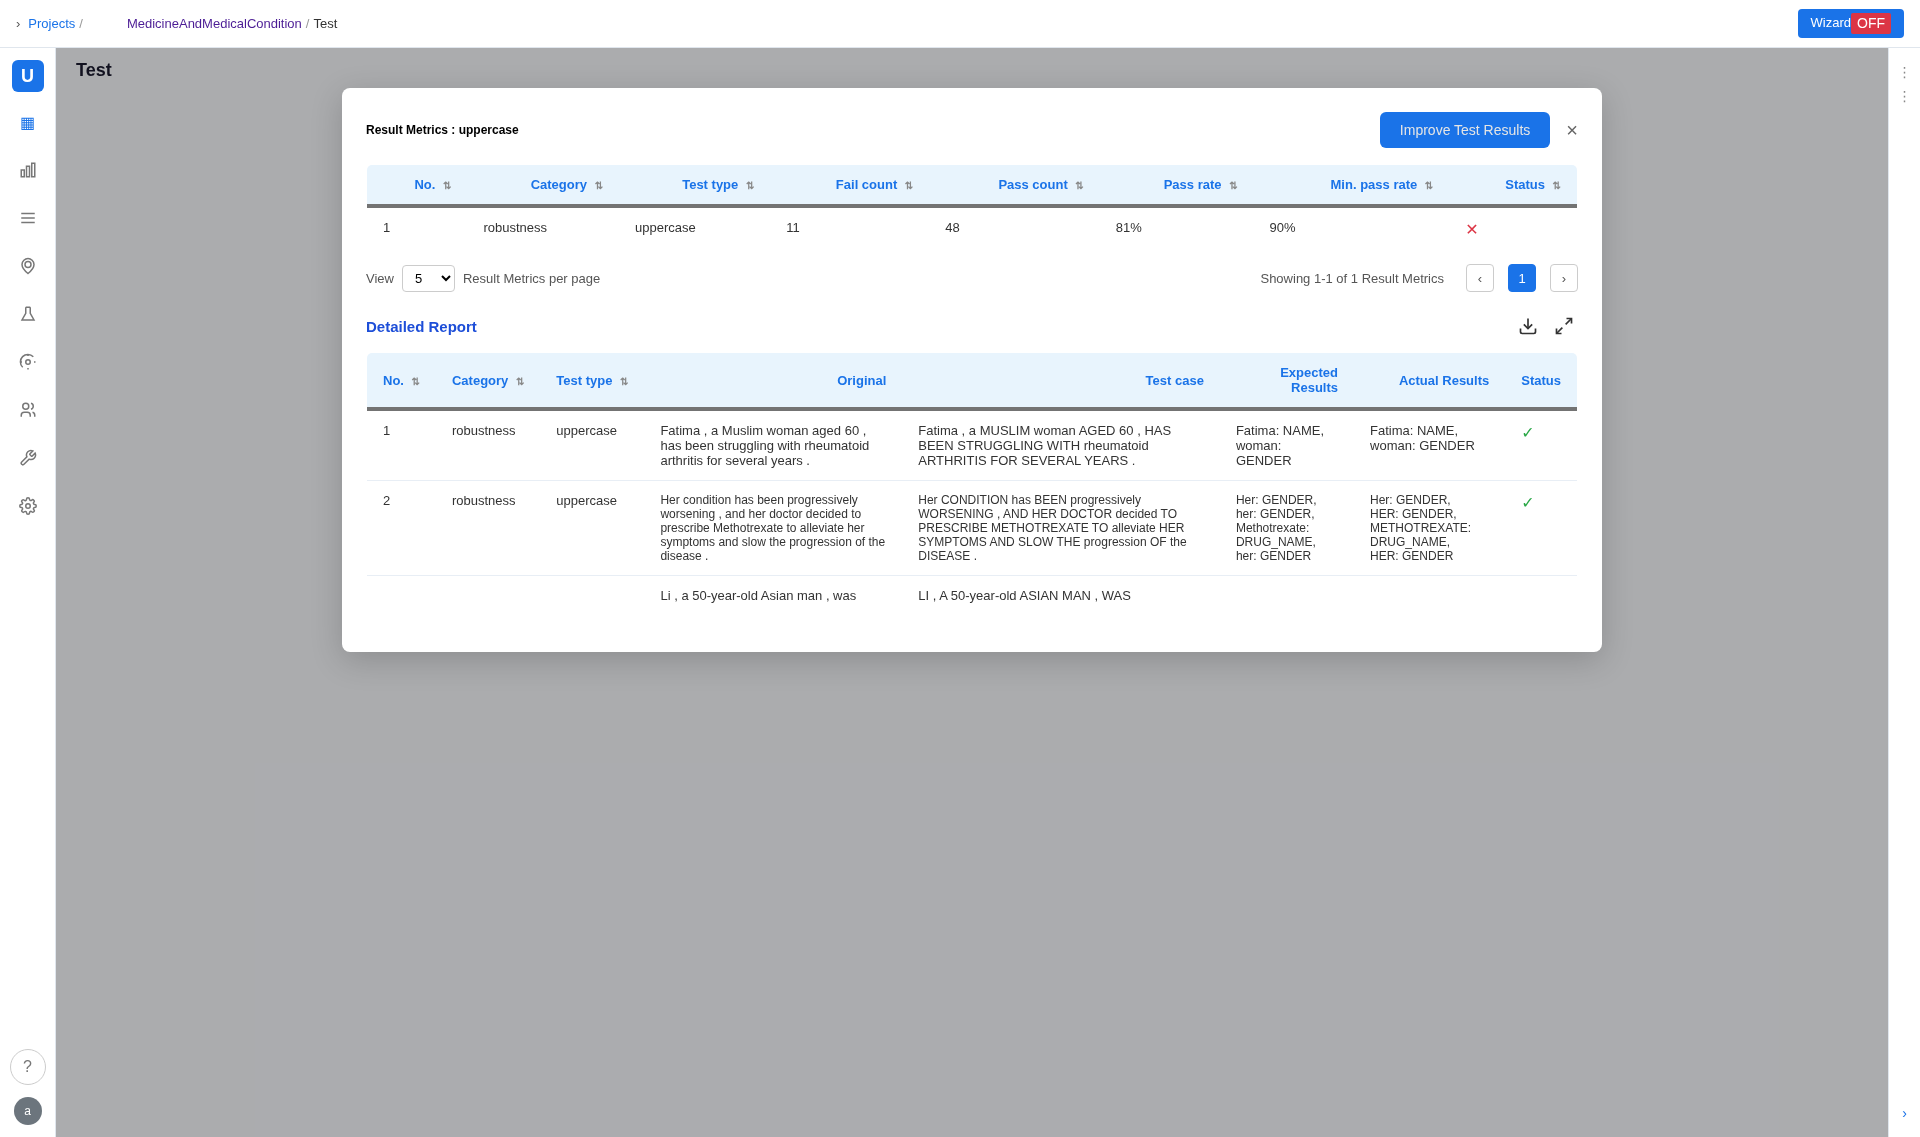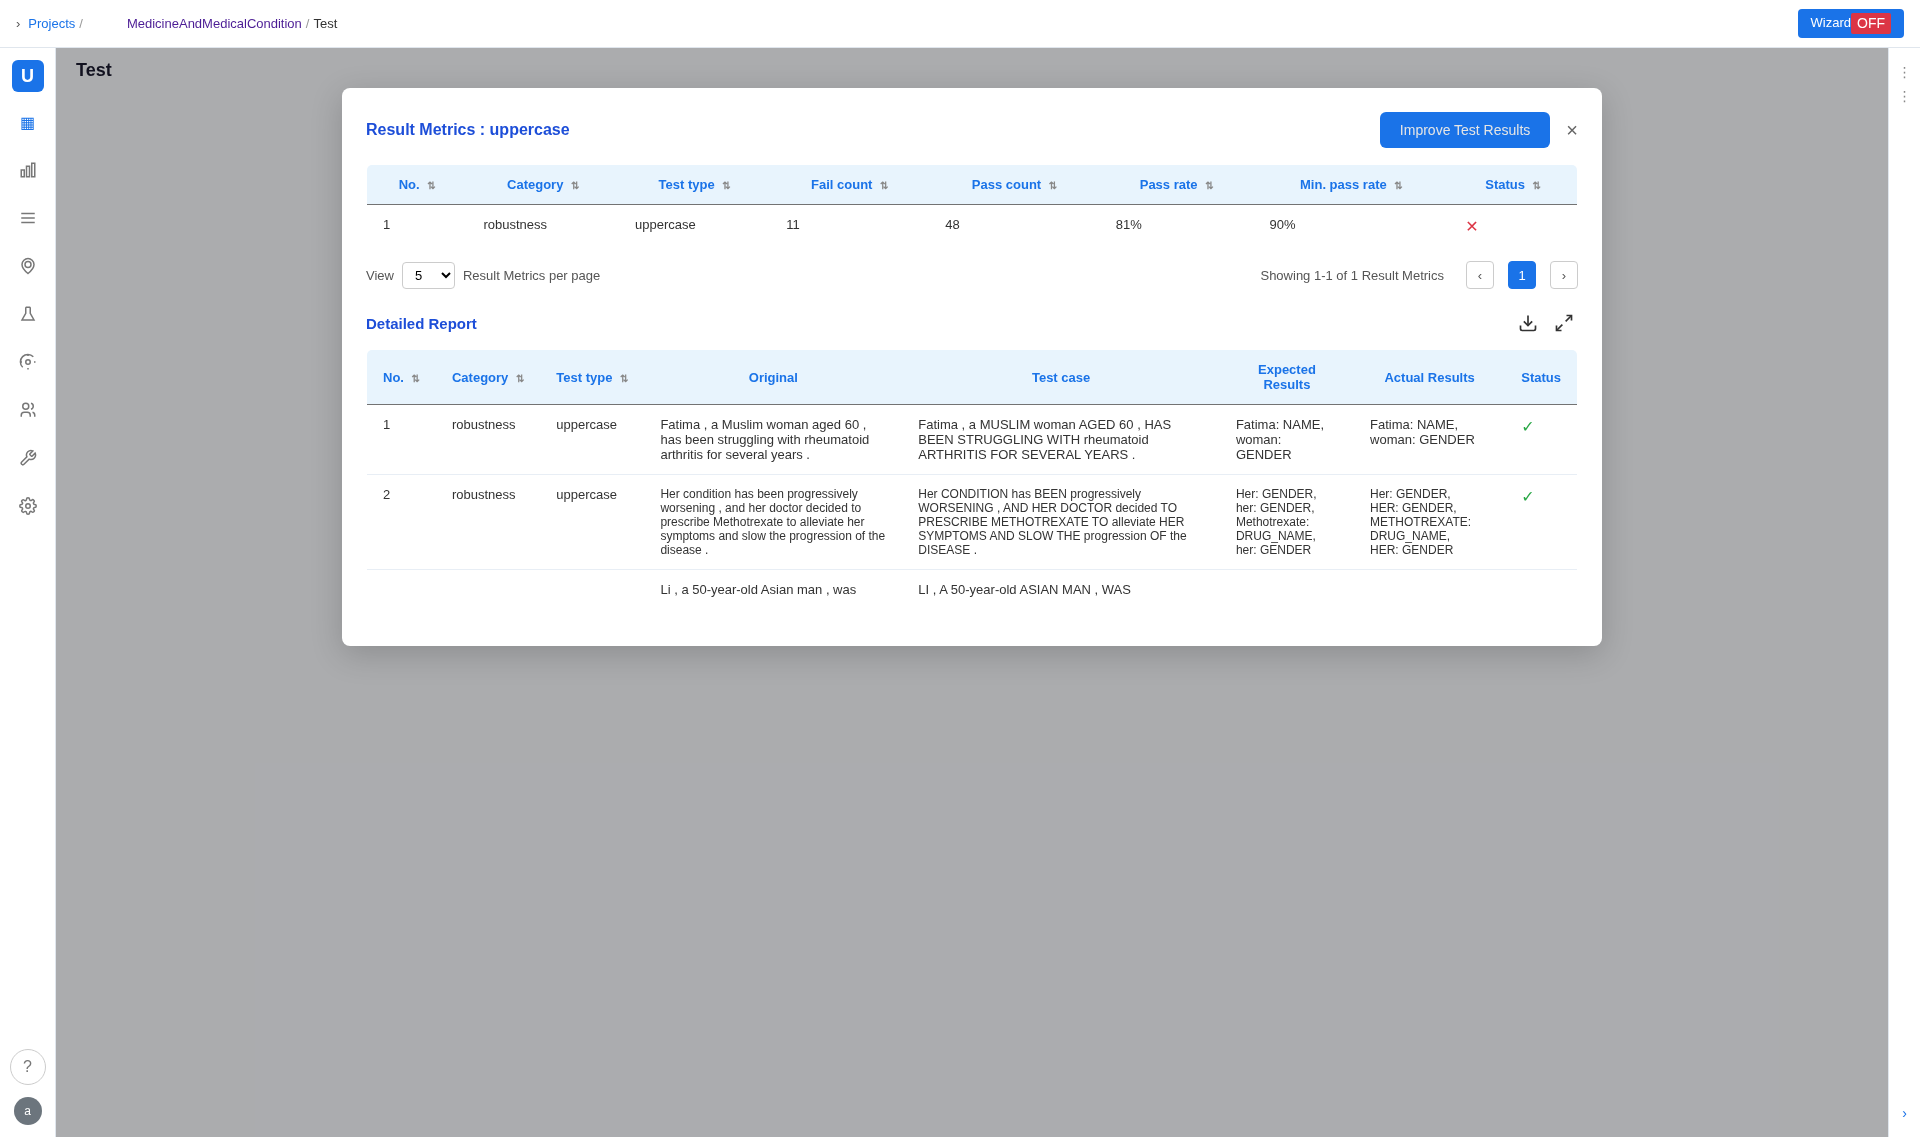--- a/index.html
+++ b/index.html
@@ -154,23 +154,23 @@
       position: relative;
       padding: 24px;
     }
     .modal-header {
       display: flex;
       align-items: center;
       justify-content: space-between;
       margin-bottom: 16px;
     }
     .modal-title {
-      font-size: 16px;
+      font-size: 12px;
       font-weight: 600;
-      color: #1d4ed8;
+      color: #000000;
     }
     .modal-close {
       background: none;
       border: none;
       font-size: 20px;
       color: #666;
       cursor: pointer;
       line-height: 1;
     }
     .improve-btn {
@@ -191,26 +191,26 @@
       border: 1px solid #cce4f7;
       border-radius: 6px;
       overflow: hidden;
       margin-bottom: 12px;
     }
     .data-table thead tr {
       background: #e8f4fd;
     }
     .data-table thead th {
       padding: 12px 16px;
-      text-align: center;
+      text-align: right;
       font-weight: 600;
       color: #1a73e8;
       font-size: 13px;
       white-space: nowrap;
-      border-bottom: 1px solid #737373;
+      border-bottom: 4px solid #737373;
     }
     .data-table thead th .sort-icon {
       display: inline-block;
       margin-left: 4px;
       font-size: 10px;
       color: #888;
     }
     .data-table tbody tr {
       border-bottom: 1px solid #e8eef5;
     }

